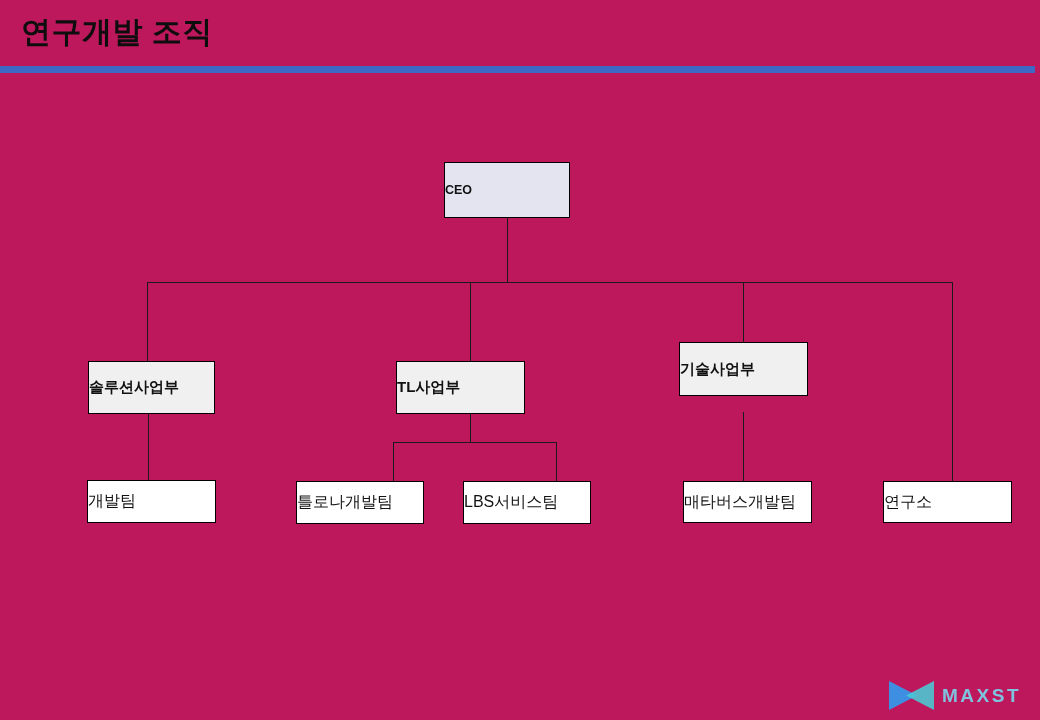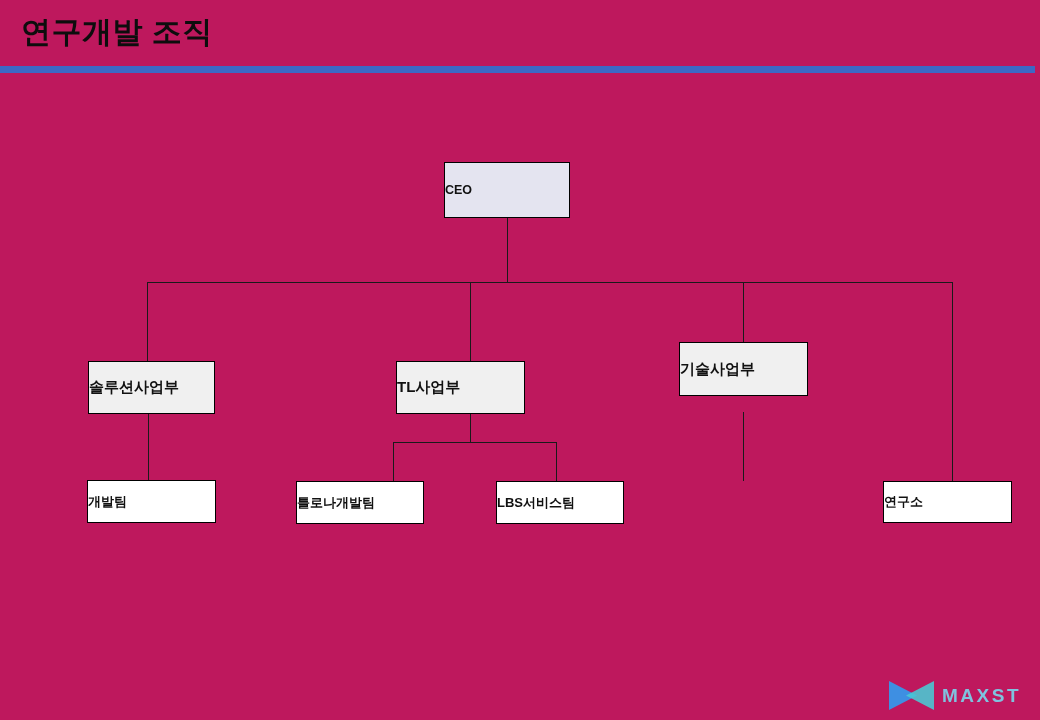--- a/index.html
+++ b/index.html
@@ -46,21 +46,21 @@
     border: 1.3px solid #000;
     display: flex;
     align-items: center;
     justify-content: flex-start;
     text-align: center;
     color: #111;
     white-space: nowrap;
   }
   .node.ceo  { background: var(--ceo-fill, #E4E4F0); font-size: 12.5px; font-weight: 700; }
   .node.dept { background: var(--dept-fill, #F0F0F0); font-size: 15px; font-weight: 700; }
-  .node.team { background: var(--team-fill, #FFFFFF); font-size: 13px; font-weight: 700; }
+  .node.team { background: var(--team-fill, #FFFFFF); font-size: 16px; font-weight: 400; }
 
   .logo {
     position: absolute;
     left: 888px;
     top: 679px;
     display: flex;
     align-items: center;
     gap: 7px;
     text-align: right;
   }
@@ -106,22 +106,25 @@
     </div>
   <div class="node dept" style="left:679px;top:342px;width:129px;height:54px">
       <span>기술사업부</span>
     </div>
   <div class="node team" style="left:87px;top:480px;width:129px;height:43px">
       <span>개발팀</span>
     </div>
   <div class="node team" style="left:296px;top:481px;width:128px;height:43px">
       <span>틀로나개발팀</span>
     </div>
-  <div class="node team" style="left:496px;top:481px;width:128px;height:43px">
+  <div class="node team" style="left:463px;top:481px;width:128px;height:43px">
       <span>LBS서비스팀</span>
+    </div>
+  <div class="node team" style="left:683px;top:481px;width:129px;height:42px">
+      <span>매타버스개발팀</span>
     </div>
   <div class="node team" style="left:883px;top:481px;width:129px;height:42px">
       <span>연구소</span>
     </div>
 
   <div class="logo">
     <svg class="mark" width="47" height="33" viewBox="0 0 47 33" aria-hidden="true">
       <polygon class="p-blue" points="1,2 29,16.5 1,31"></polygon>
       <polygon class="p-teal" points="46,2 18,16.5 46,31"></polygon>
     </svg>

